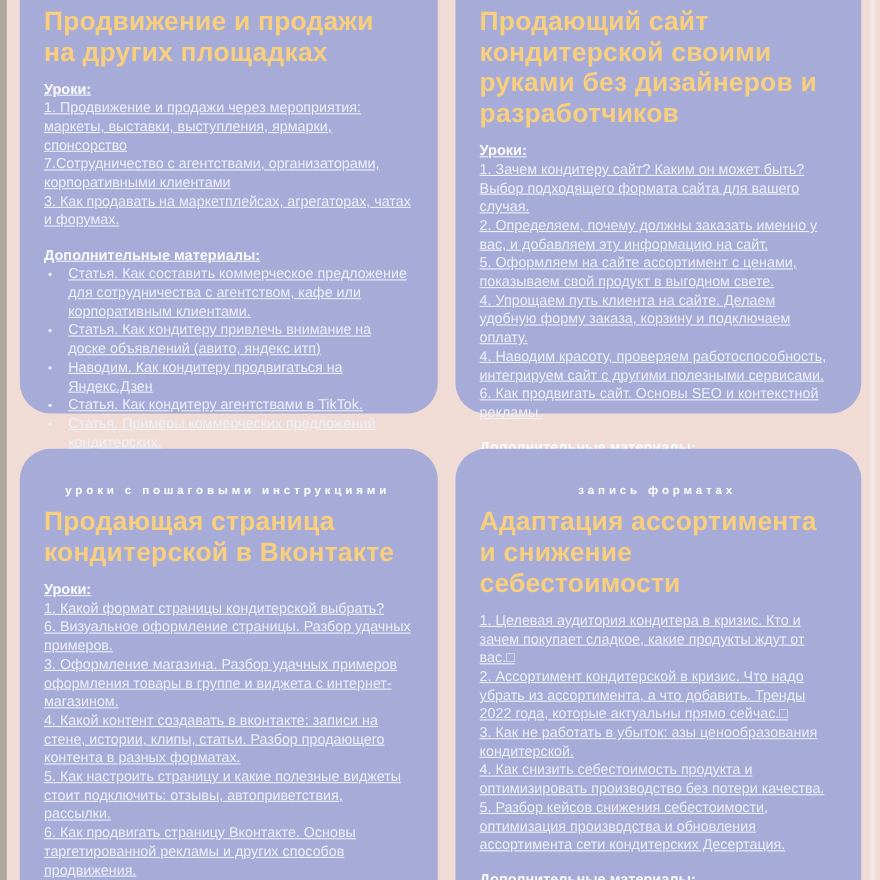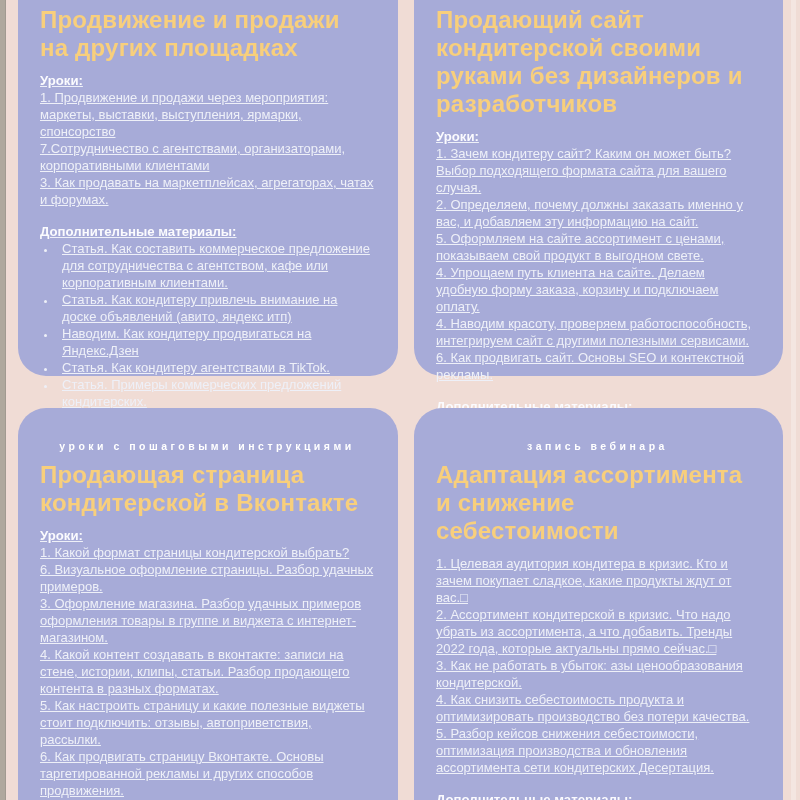--- a/index.html
+++ b/index.html
@@ -147,21 +147,21 @@
           <p class="line">1. Какой формат страницы кондитерской выбрать?</p>
           <p class="line">6. Визуальное оформление страницы. Разбор удачных примеров.</p>
           <p class="line">3. Оформление магазина. Разбор удачных примеров оформления товары в группе и виджета с интернет-магазином.</p>
           <p class="line">4. Какой контент создавать в вконтакте: записи на стене, истории, клипы, статьи. Разбор продающего контента в разных форматах.</p>
           <p class="line">5. Как настроить страницу и какие полезные виджеты стоит подключить: отзывы, автоприветствия, рассылки.</p>
           <p class="line">6. Как продвигать страницу Вконтакте. Основы таргетированной рекламы и других способов продвижения.</p>
         </div>
       </div>
   </section>
     <section class="card card-4 row-bottom">
-    <div class="eyebrow">запись вебинара</div>
+    <div class="eyebrow">запись форматах</div>
     <h2 class="title">Адаптация ассортимента и снижение себестоимости</h2>
     <div class="sections">
         <div class="section">
           <p class="line">1. Целевая аудитория кондитера в кризис. Кто и зачем покупает сладкое, какие продукты ждут от вас.□</p>
           <p class="line">2. Ассортимент кондитерской в кризис. Что надо убрать из ассортимента, а что добавить. Тренды 2022 года, которые актуальны прямо сейчас.□</p>
           <p class="line">3. Как не работать в убыток: азы ценообразования кондитерской.</p>
           <p class="line">4. Как снизить себестоимость продукта и оптимизировать производство без потери качества.</p>
           <p class="line">5. Разбор кейсов снижения себестоимости, оптимизация производства и обновления ассортимента сети кондитерских Десертация.</p>
         </div>
         <div class="section">

